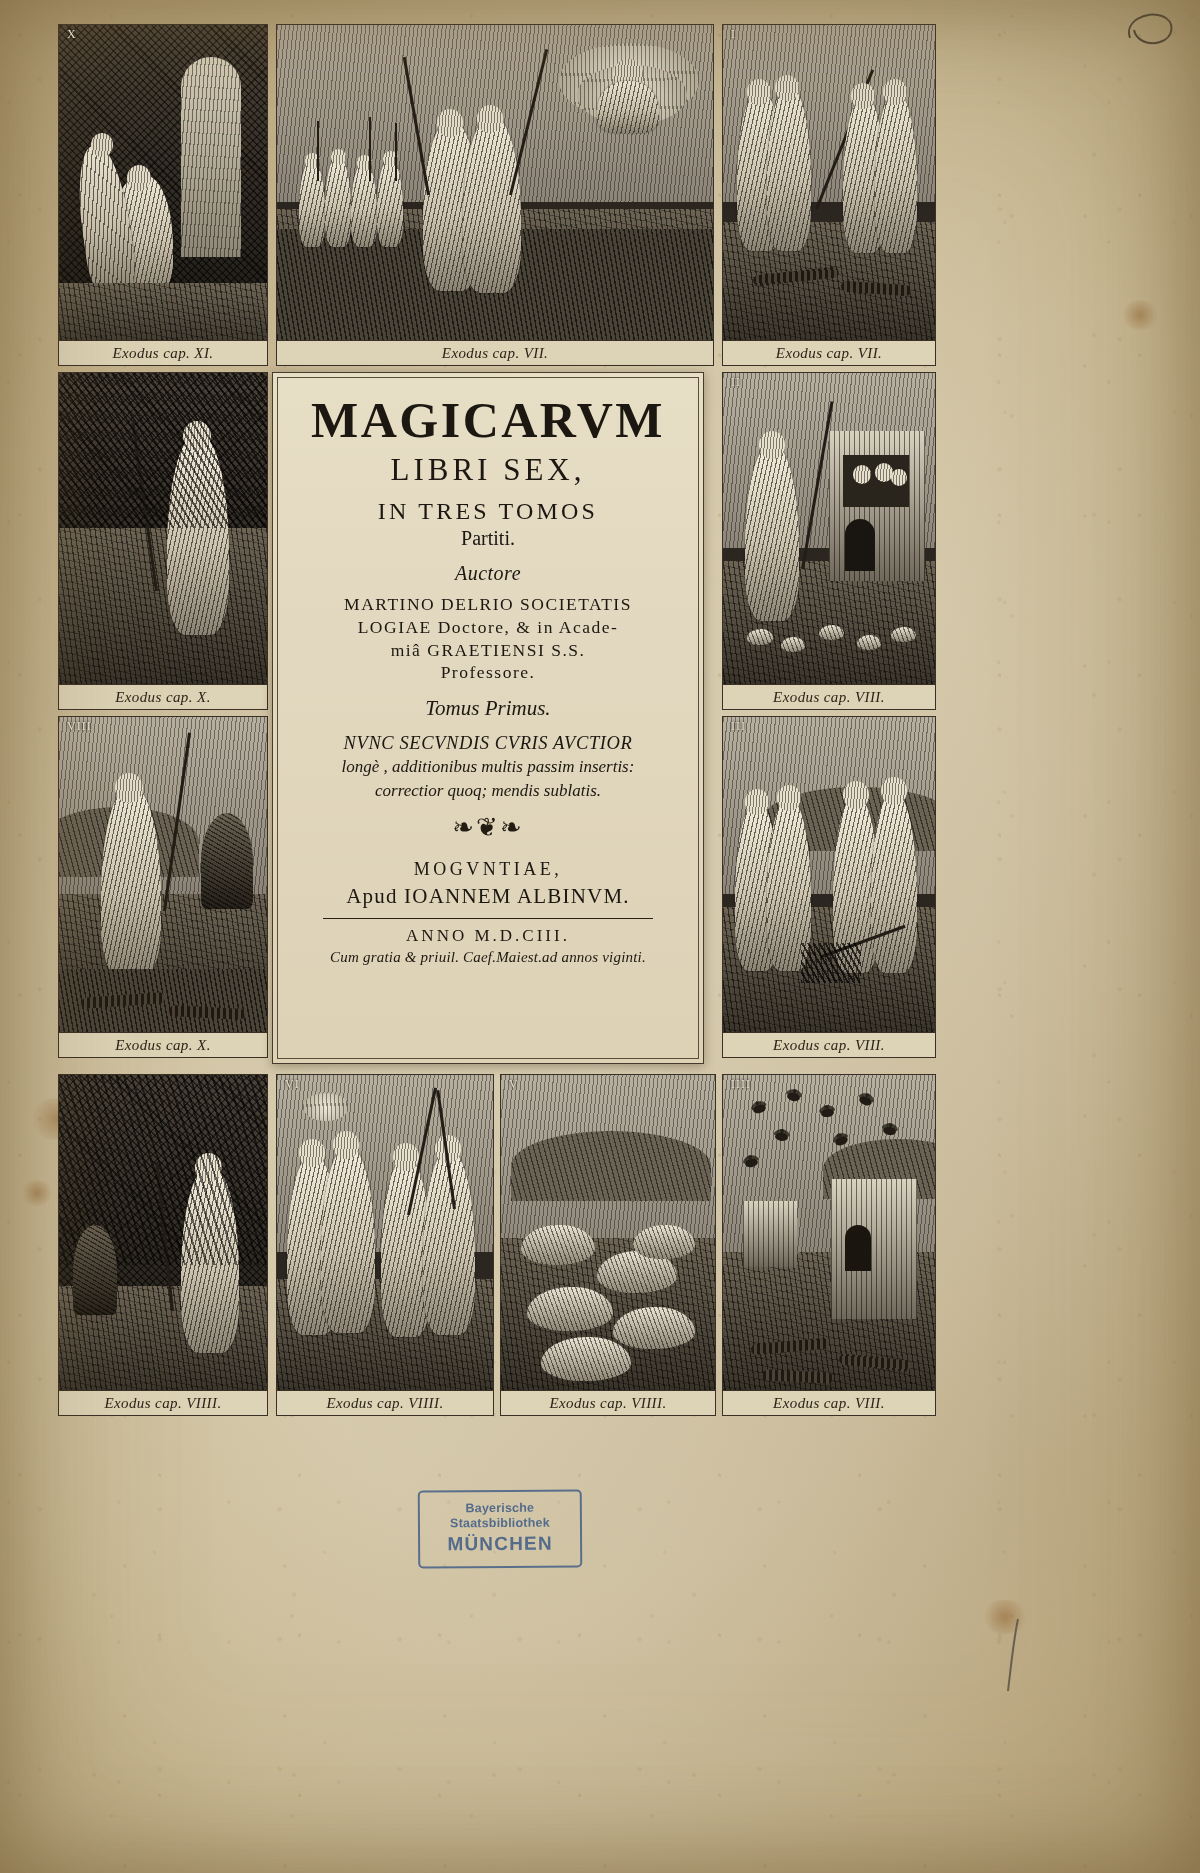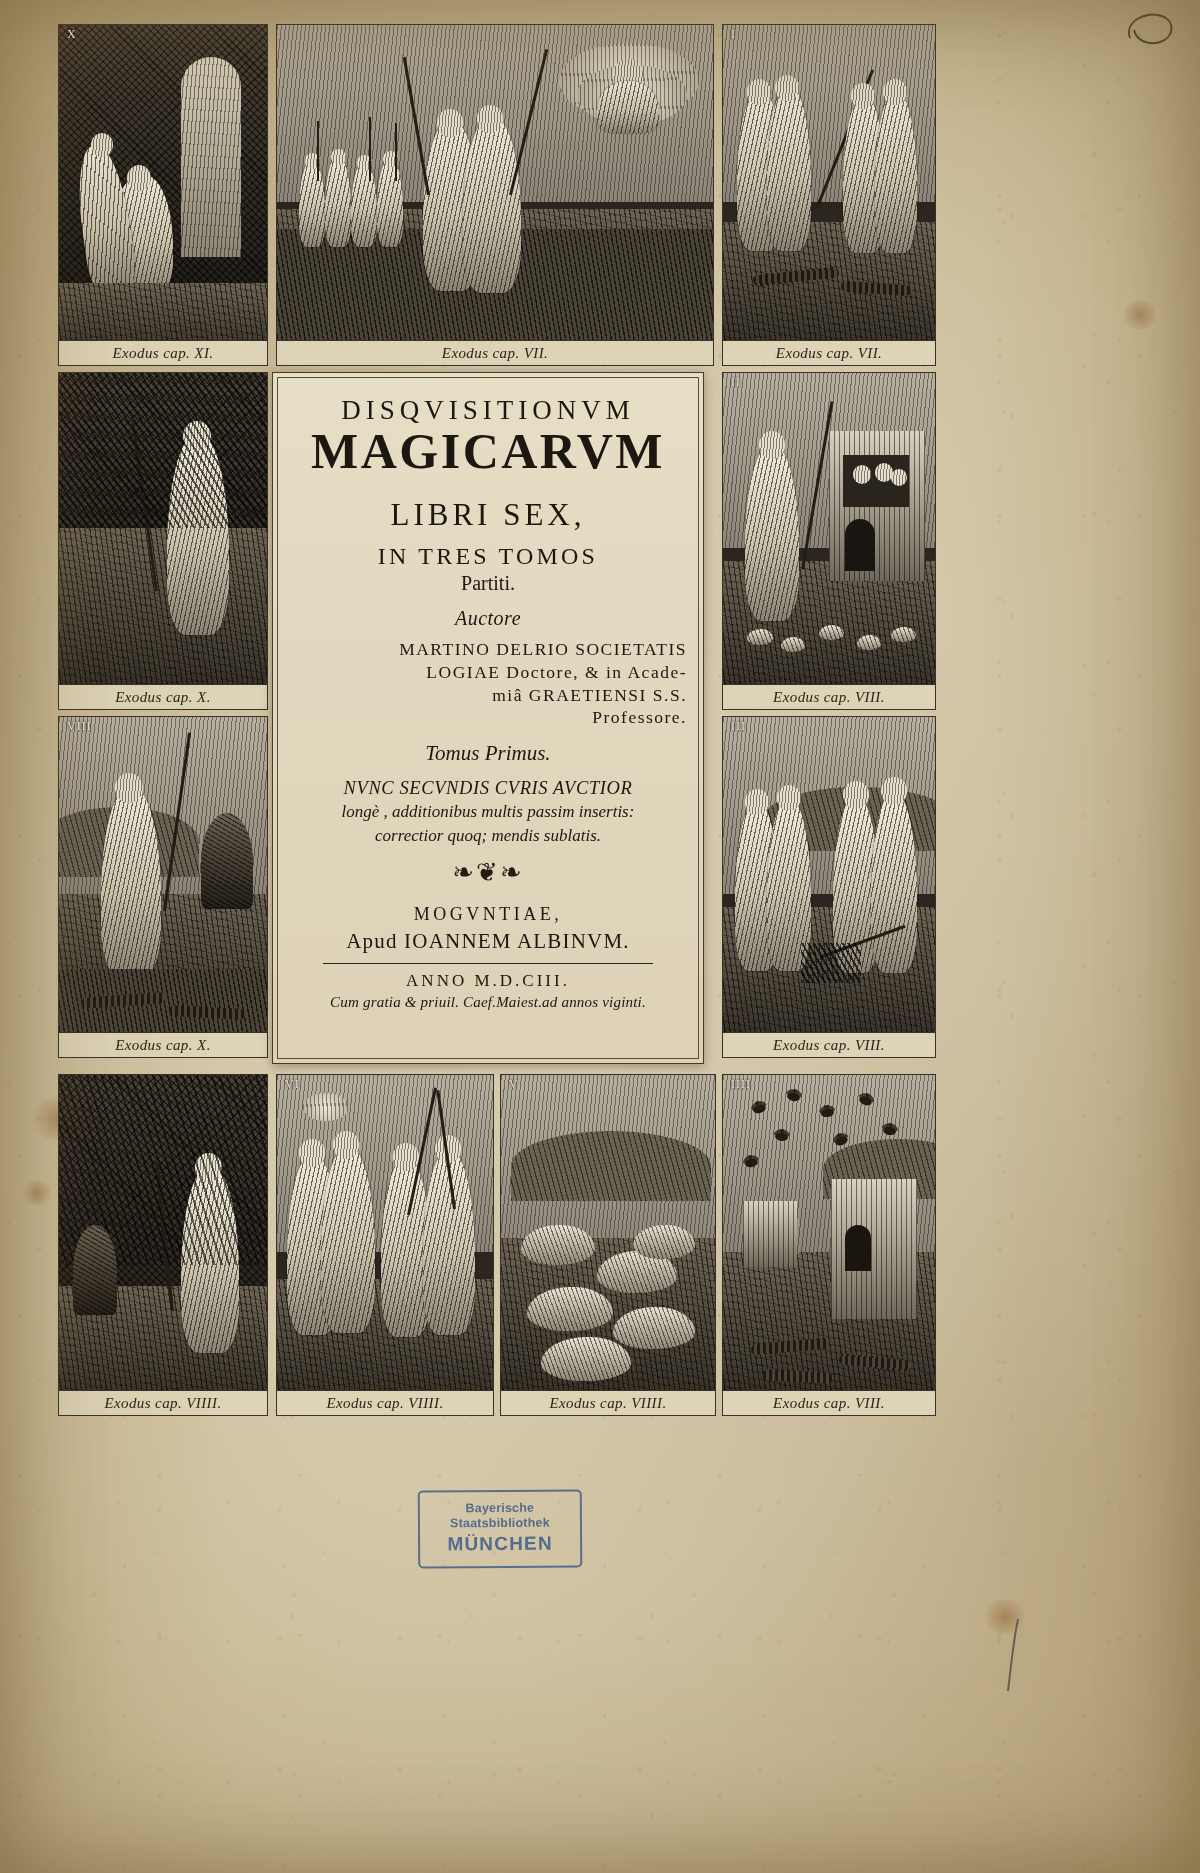--- a/index.html
+++ b/index.html
@@ -99,27 +99,27 @@
   .titlebox{position:absolute;left:272px;top:372px;width:430px;height:690px;
     background:linear-gradient(#e7dec6,#e2d8bf 40%,#ddd2b6);
     border:1px solid #473b2b;
     box-shadow:0 0 0 3px rgba(71,59,43,.0), 0 2px 10px rgba(40,30,15,.35);
     padding:0;overflow:hidden;}
   .tinner{position:absolute;inset:4px;border:1px solid #5a4c38;}
   .tcontent{position:relative;z-index:3;padding:22px 16px 10px;text-align:center;color:#1c1710;}
   .l1{font-size:27px;letter-spacing:5px;font-family:"Liberation Serif",serif;}
   .l2{font-size:50px;letter-spacing:2.5px;font-weight:700;line-height:1.02;
      font-family:"Liberation Serif",serif;}
-  .l3{font-size:31px;letter-spacing:4px;margin-top:20px;font-family:"Liberation Serif",serif;text-align:center;}
+  .l3{font-size:31px;letter-spacing:4px;margin-top:6px;font-family:"Liberation Serif",serif;text-align:center;}
   .l4{font-size:24px;letter-spacing:3.2px;margin-top:10px;font-family:"Liberation Serif",serif;}
   .l5{font-size:20px;margin-top:2px;font-family:"Liberation Serif",serif;}
   .auct{font-size:20px;font-style:italic;margin-top:12px;letter-spacing:.5px;
      font-family:"Liberation Serif",serif;}
   .auth{font-size:17.5px;letter-spacing:1.5px;line-height:1.30;margin-top:8px;
-     font-family:"Liberation Serif",serif;text-align:right;}
+     font-family:"Liberation Serif",serif;}
   .tomus{font-size:21px;font-style:italic;margin-top:12px;font-family:"Liberation Serif",serif;}
   .nunc{font-size:18.5px;font-style:italic;letter-spacing:.6px;margin-top:12px;
      font-family:"Liberation Serif",serif;}
   .longe{font-size:17px;font-style:italic;line-height:1.28;margin-top:2px;
      font-family:"Liberation Serif",serif;}
   .fleuron{font-size:26px;margin-top:10px;letter-spacing:2px;color:#221c12;}
   .mog{font-size:18px;letter-spacing:3.5px;margin-top:16px;font-family:"Liberation Serif",serif;}
   .apud{font-size:21px;letter-spacing:1.2px;margin-top:4px;font-family:"Liberation Serif",serif;}
   .rule{height:1px;background:#2a2218;margin:9px 34px 7px;}
   .anno{font-size:17px;letter-spacing:3px;font-family:"Liberation Serif",serif;}
@@ -358,21 +358,20 @@
       <div class="croc" style="left:116px;top:282px;width:72px;transform:rotate(6deg);"></div>
       <div class="croc" style="left:40px;top:296px;width:70px;transform:rotate(3deg);"></div>
     </div>
     <div class="num l">IIII</div>
     <div class="caption">Exodus  cap.  VIII.</div>
   </div>
 
   <div class="titlebox">
     <div class="tinner"></div>
     <div class="tcontent">
-      <div class="l1">DISQVISITIONVM</div>
       <div class="l2">MAGICARVM</div>
       <div class="l3">LIBRI SEX,</div>
       <div class="l4">IN TRES TOMOS</div>
       <div class="l5">Partiti.</div>
       <div class="auct">Auctore</div>
       <div class="auth">
         <div>MARTINO DELRIO SOCIETATIS</div>
         <div>LOGIAE Doctore, &amp; in Acade-</div>
         <div>miâ GRAETIENSI S.S.</div>
         <div>Professore.</div>

